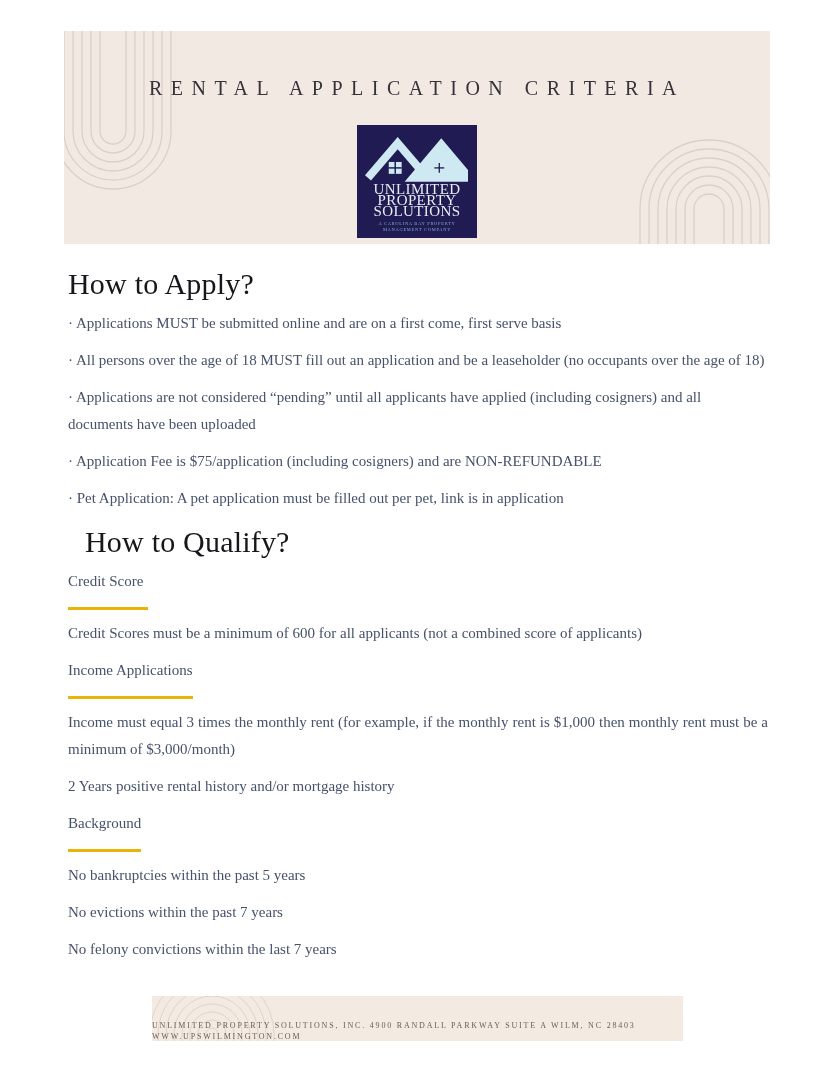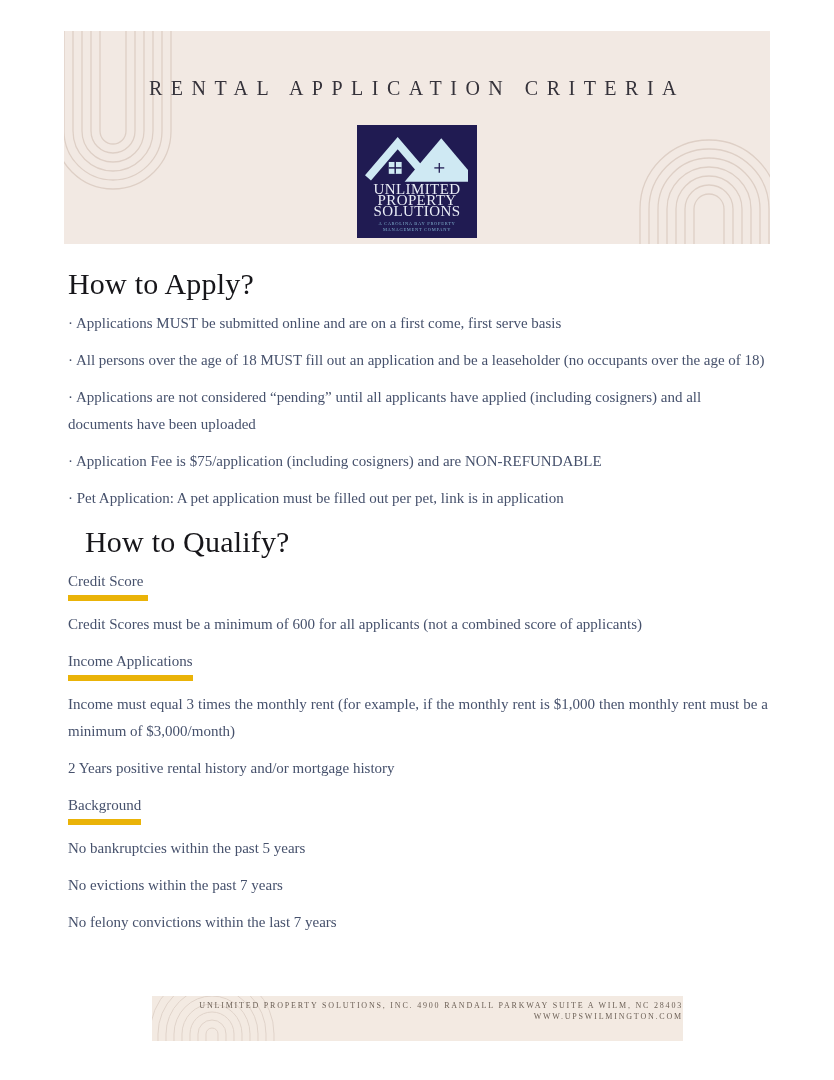--- a/index.html
+++ b/index.html
@@ -74,38 +74,38 @@
   h1.qualify-heading { margin-top: 10px; margin-left: 17px; }
   .content p {
     margin: 0 0 10px 0;
     font-size: 15px;
     line-height: 27px;
   }
   .content p.first-after-heading { margin-top: 6px; }
   .content p.justified { text-align: justify; }
   .sub-label {
     display: inline-block;
-    border-bottom: 6px solid #eab308;
-    padding-bottom: 0;
+    border-bottom: 3px solid #eab308;
+    padding-bottom: 12px;
   }
   .sub-label.pad-right { padding-right: 5px; }
 
   
   .footer-band {
     position: absolute;
     left: 152px; top: 996px;
     width: 531px; height: 45px;
     background: #f3eae2;
     overflow: hidden;
   }
   .footer-arcs { position: absolute; left: 0; top: 0; }
   .footer-text {
     position: relative;
-    margin-top: 4px;
-    text-align: right;
+    margin-top: 24px;
+    text-align: left;
     color: #6d6157;
     font-size: 8px;
     line-height: 11px;
     letter-spacing: 1.8px;
   }
 </style>
 </head>
 <body>
 
 <div class="page">

